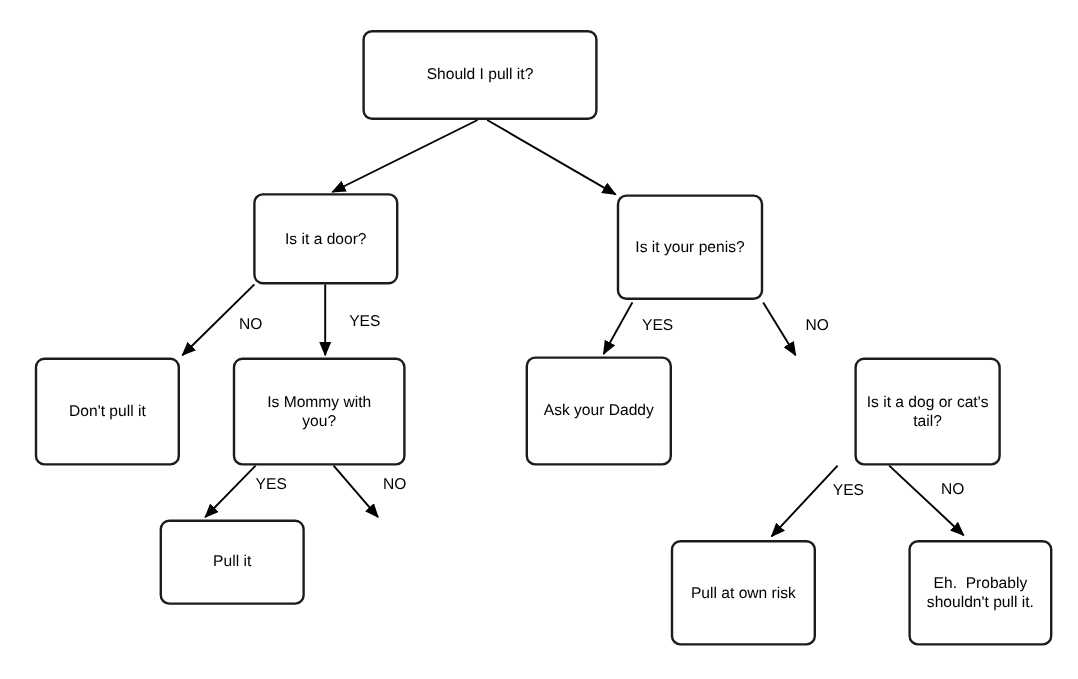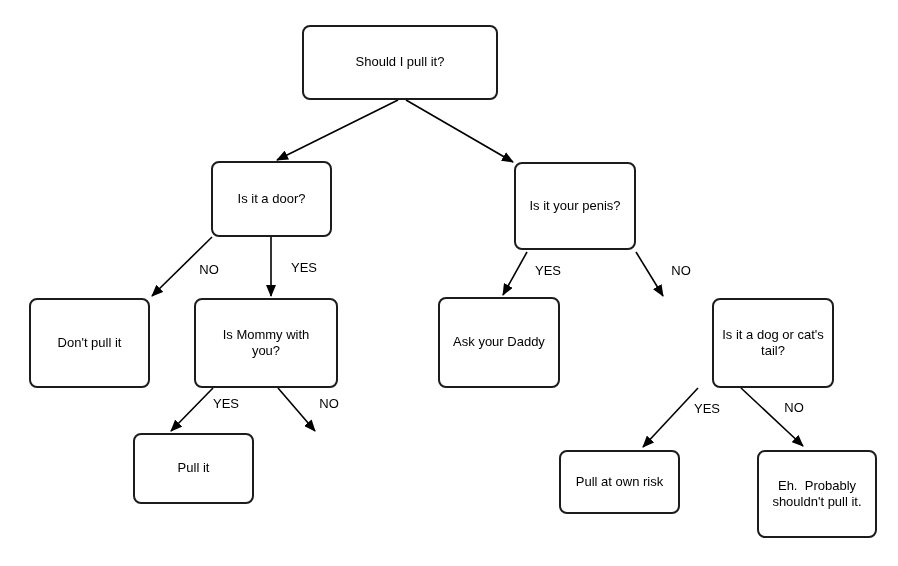--- a/index.html
+++ b/index.html
@@ -53,21 +53,21 @@
   
   #node-root      { left: 302px; top:  25px; width: 196px; height: 75px; }
   #node-door      { left: 211px; top: 161px; width: 121px; height: 76px; text-align: right; }
   #node-penis     { left: 514px; top: 162px; width: 122px; height: 88px; }
   #node-dont-pull { left:  29px; top: 298px; width: 121px; height: 90px; }
   #node-mommy     { left: 194px; top: 298px; width: 144px; height: 90px; }
   #node-ask-daddy { left: 438px; top: 297px; width: 122px; height: 91px; }
   #node-dog-tail  { left: 664px; top: 298px; width: 122px; height: 90px; margin-left: 48px; }
   #node-pull-it   { left:  90px; top: 433px; width: 121px; height: 71px; margin-left: 43px; }
   #node-do-not-pull { left: 257px; top: 433px; width: 121px; height: 93px; }
-  #node-pull-risk { left: 559px; top: 450px; width: 121px; height: 64px; }
+  #node-pull-risk { left: 559px; top: 450px; width: 121px; height: 88px; }
   #node-eh        { left: 757px; top: 450px; width: 120px; height: 88px; }
   
   #lbl-door-no   { left: 177px; top: 270px; }
   #lbl-door-yes  { left: 272px; top: 268px; }
   #lbl-mommy-yes { left: 194px; top: 404px; }
   #lbl-mommy-no  { left: 297px; top: 404px; }
   #lbl-penis-yes { left: 516px; top: 271px; }
   #lbl-penis-no  { left: 649px; top: 271px; }
   #lbl-dog-yes   { left: 675px; top: 409px; }
   #lbl-dog-no    { left: 762px; top: 408px; }

